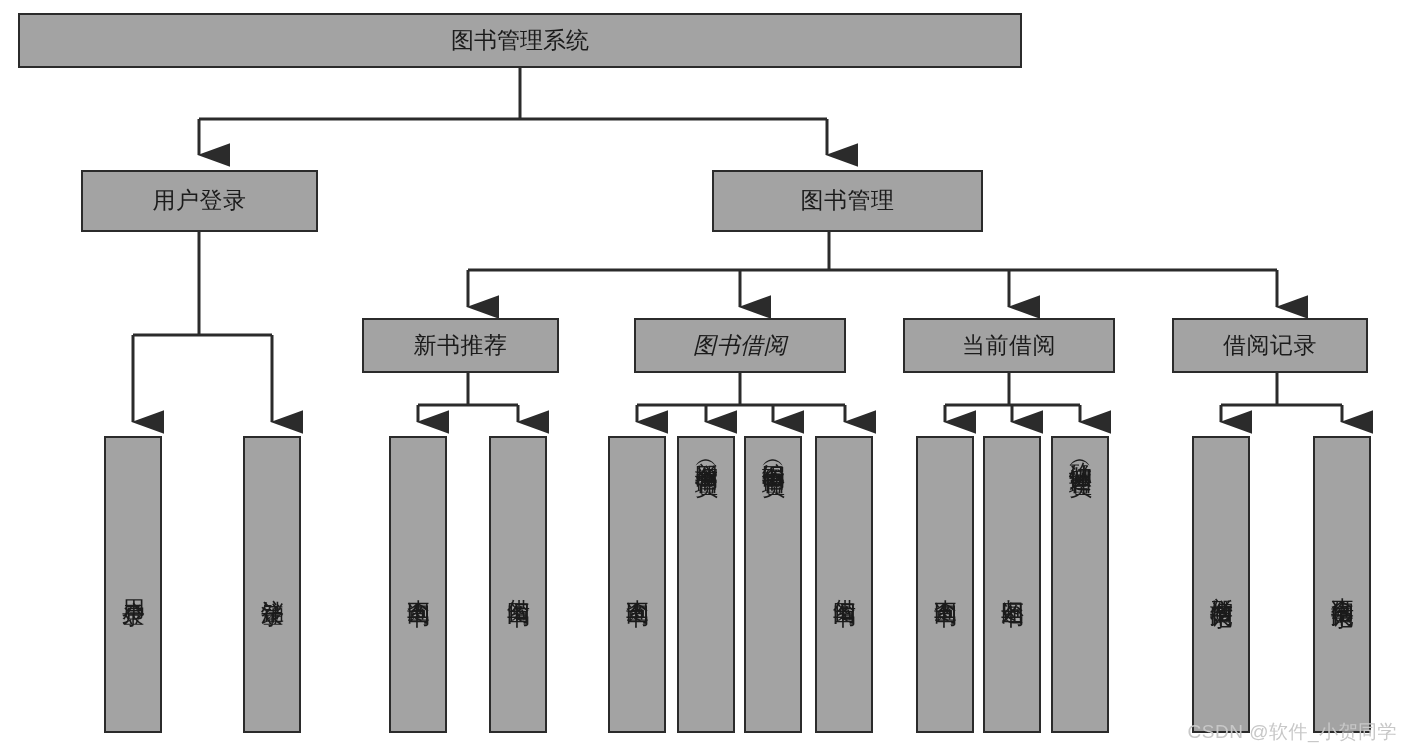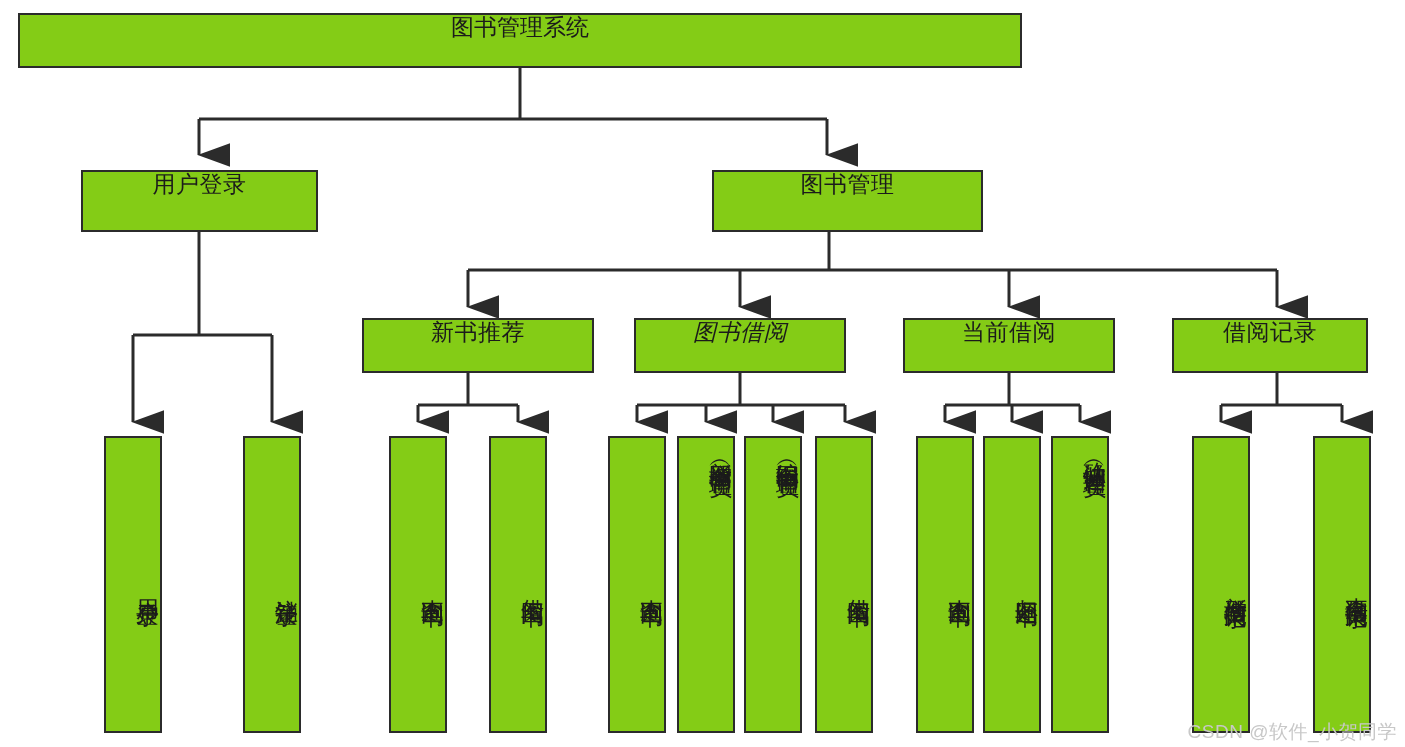--- a/index.html
+++ b/index.html
@@ -23,23 +23,24 @@
     left: 0;
     top: 0;
     width: 1405px;
     height: 747px;
     pointer-events: none;
   }
   .node {
     position: absolute;
     box-sizing: border-box;
     border: 2.5px solid #2b2b2b;
-    background: #84cc16;
+    background: #a3a3a3;
     color: #1b1b1b;
     display: flex;
+    align-items: center;
     justify-content: center;
     text-align: center;
     line-height: 1.12;
   }
   .node.h {
     font-size: 23px;
     letter-spacing: 0.5px;
   }
   .node.root {
     font-size: 23px;
@@ -131,21 +132,21 @@
     <span class="txt">图书管理系统</span>
   </div>
 
   <div class="node h" style="left:81px; top:170px; width:237px; height:62px;">
     <span class="txt">用户登录</span>
   </div>
   <div class="node h" style="left:712px; top:170px; width:271px; height:62px;">
     <span class="txt">图书管理</span>
   </div>
 
-  <div class="node h" style="left:362px; top:318px; width:232px; height:55px;">
+  <div class="node h" style="left:362px; top:318px; width:197px; height:55px;">
     <span class="txt">新书推荐</span>
   </div>
   <div class="node h" style="left:634px; top:318px; width:212px; height:55px;font-style:italic;">
     <span class="txt">图书借阅</span>
   </div>
   <div class="node h" style="left:903px; top:318px; width:212px; height:55px;">
     <span class="txt">当前借阅</span>
   </div>
   <div class="node h" style="left:1172px; top:318px; width:196px; height:55px;">
     <span class="txt">借阅记录</span>

